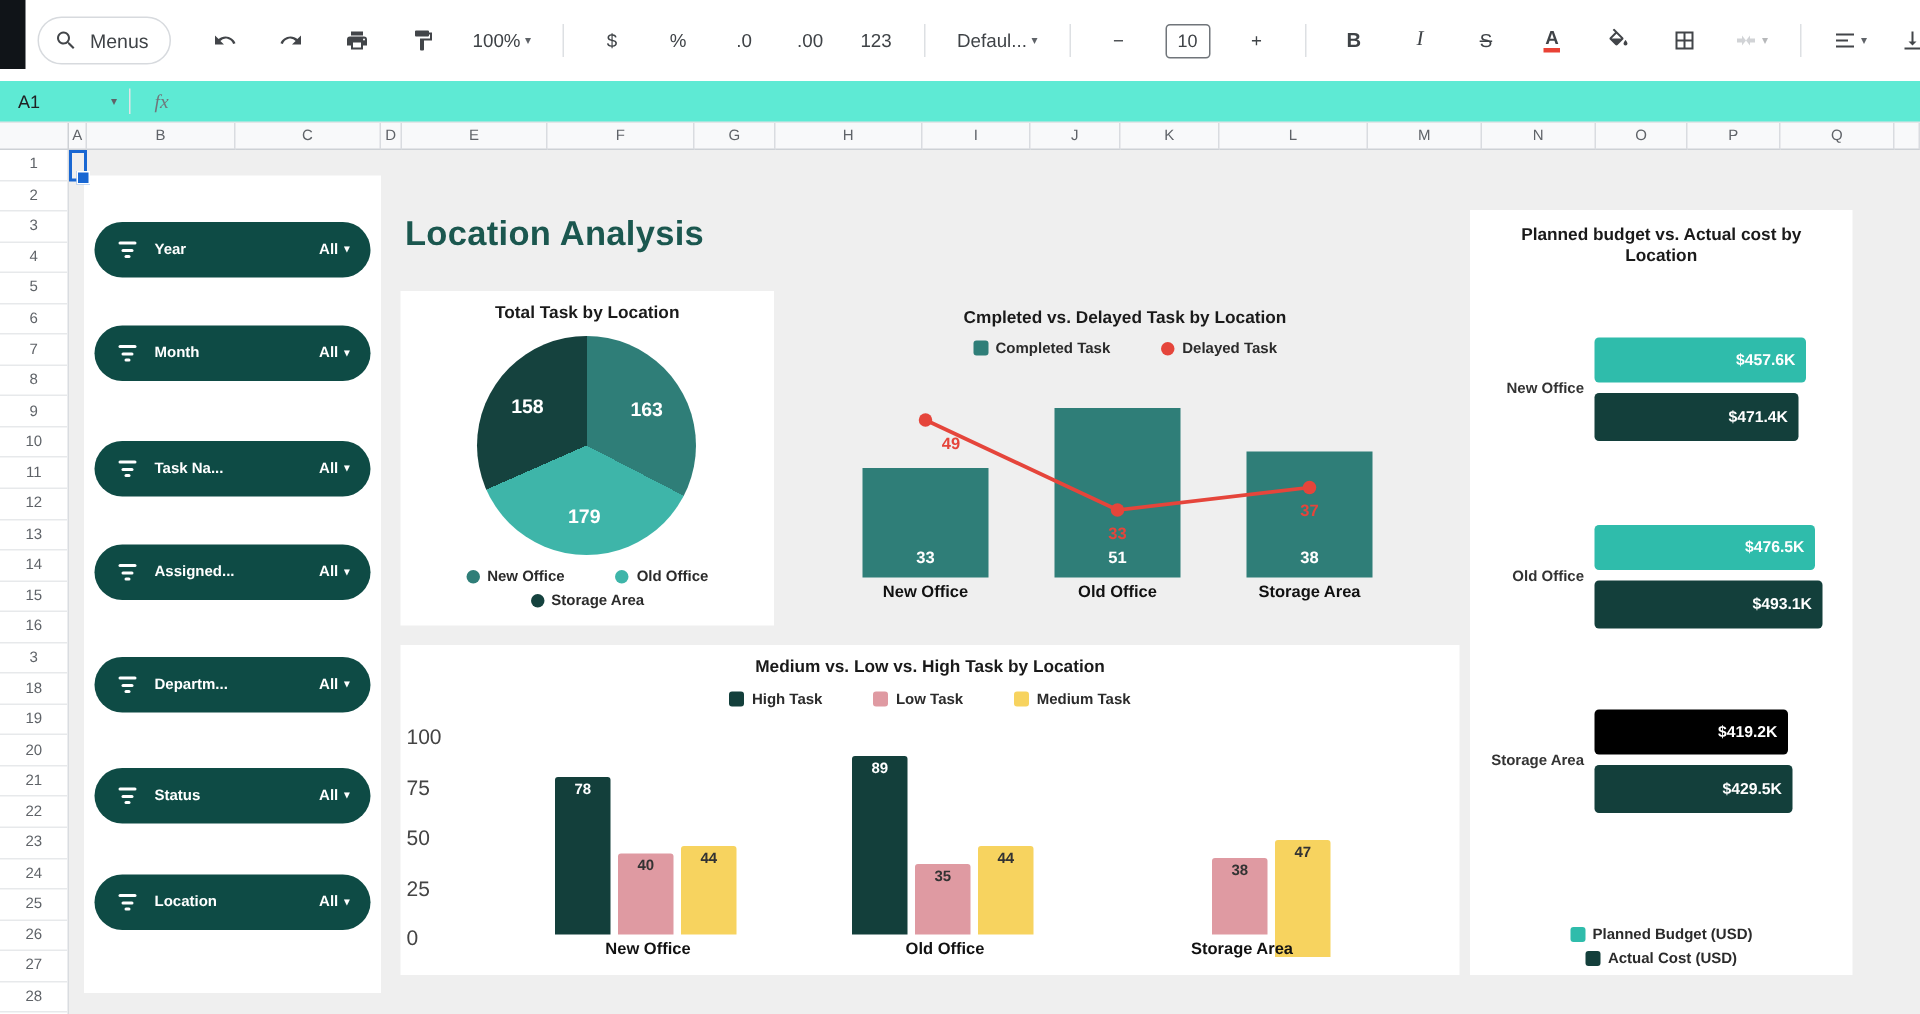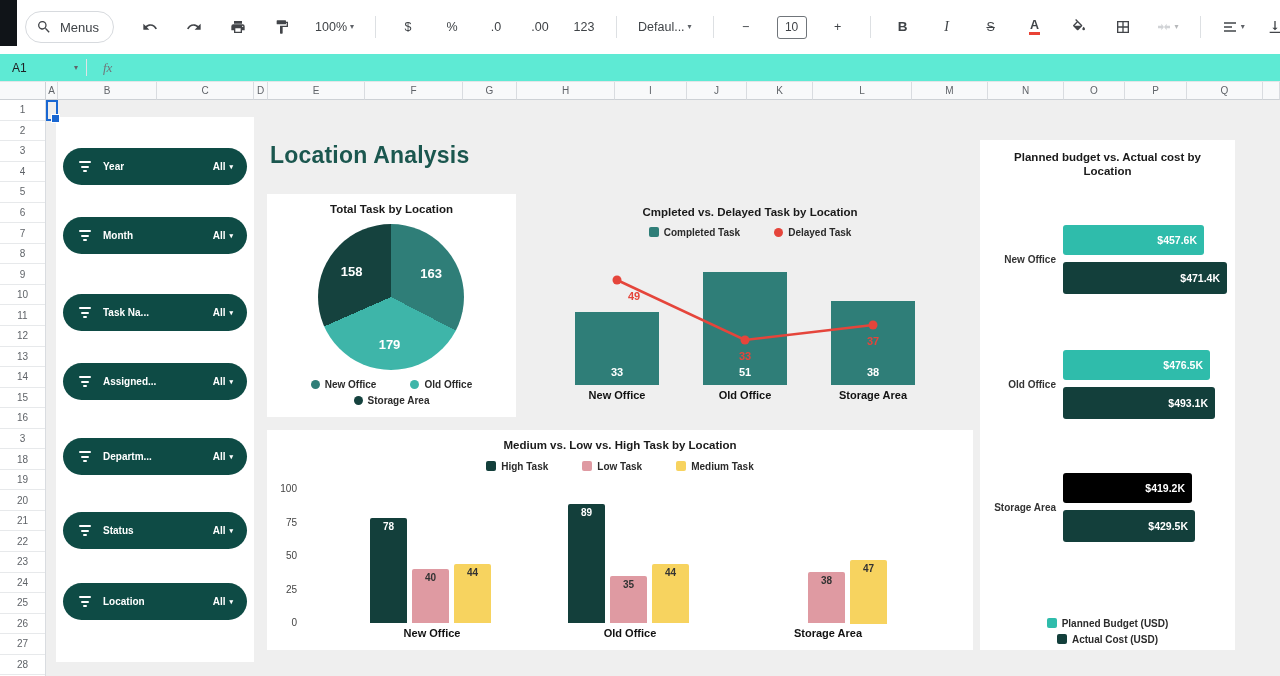--- a/index.html
+++ b/index.html
@@ -73,21 +73,21 @@
   .pie-label{position:absolute;transform:translate(-50%,-50%);color:#fff;font-size:13px;font-weight:700;z-index:2}
 
   #combo-card{position:absolute;left:484px;top:100px;width:440px;height:210px}
   #combo-legend{top:26px}
   .cbar{position:absolute}
   .cbar-label{position:absolute;width:100%;text-align:center;bottom:7px;color:#fff;font-size:11px;font-weight:700}
   .cat-label{position:absolute;transform:translateX(-50%);font-size:11px;font-weight:700;color:#111;white-space:nowrap}
   .line-label{position:absolute;transform:translateX(-50%);color:#e5453b;font-size:11px;font-weight:700;z-index:3}
 
   #grouped-card{left:221px;top:330px;width:706px;height:220px}
-  .ytick{position:absolute;width:26px;text-align:right;font-size:10px;color:#444}
+  .ytick{position:absolute;width:26px;font-size:14px;color:#444}
   .gbar{position:absolute;border-radius:2px 2px 0 0}
   .gbar-label{position:absolute;width:100%;text-align:center;top:3px;font-size:10px;font-weight:700}
 
   #budget-card{left:934px;top:40px;width:255px;height:510px}
   #budget-title{margin:10px auto 0;width:216px;text-align:center;font-size:11.5px;font-weight:700;color:#1a1a1a;line-height:1.25}
   .brow-label{position:absolute;width:76px;text-align:right;font-size:10px;font-weight:700;color:#333}
   .bbar{position:absolute;left:83px;border-radius:3px;display:flex;align-items:center;justify-content:flex-end;
         padding-right:7px;box-sizing:border-box;color:#fff;font-size:10.5px;font-weight:700}
 </style>
 </head>
@@ -512,33 +512,33 @@
         <div class="gbar" style="left: 343px; top: 146px; width: 37px; height: 47px; background: rgb(223, 154, 162);">
           <div class="gbar-label" style="color: rgb(51, 51, 51);">35</div>
         </div>
         <div class="gbar" style="left: 385px; top: 134px; width: 37px; height: 59px; background: rgb(247, 211, 95);">
           <div class="gbar-label" style="color: rgb(51, 51, 51);">44</div>
         </div>
         <div class="cat-label" style="left: 363px; top: 197px;">Old Office</div>
         <div class="gbar" style="left: 541px; top: 142px; width: 37px; height: 51px; background: rgb(223, 154, 162);">
           <div class="gbar-label" style="color: rgb(51, 51, 51);">38</div>
         </div>
-        <div class="gbar" style="left: 583px; top: 130px; width: 37px; height: 64px; background: rgb(247, 211, 95);">
+        <div class="gbar" style="left: 583px; top: 130px; width: 37px; height: 78px; background: rgb(247, 211, 95);">
           <div class="gbar-label" style="color: rgb(51, 51, 51);">47</div>
         </div>
         <div class="cat-label" style="left: 561px; top: 197px;">Storage Area</div>
       </div>
 
     <div id="budget-card" class="card">
       <div id="budget-title">Planned budget vs. Actual cost by Location</div>
     <div class="brow-label" style="top: 114px; left: 0px;">New Office</div>
         <div class="bbar" style="top: 85px; height: 30px; width: 141px; background: rgb(47, 188, 171);">
           <span>$457.6K</span>
         </div>
-        <div class="bbar" style="top: 122px; height: 32px; width: 164px; background: rgb(19, 63, 59);">
+        <div class="bbar" style="top: 122px; height: 32px; width: 136px; background: rgb(19, 63, 59);">
           <span>$471.4K</span>
         </div>
         <div class="brow-label" style="top: 239px; left: 0px;">Old Office</div>
         <div class="bbar" style="top: 210px; height: 30px; width: 147px; background: rgb(47, 188, 171);">
           <span>$476.5K</span>
         </div>
         <div class="bbar" style="top: 247px; height: 32px; width: 152px; background: rgb(19, 63, 59);">
           <span>$493.1K</span>
         </div>
         <div class="brow-label" style="top: 362px; left: 0px;">Storage Area</div>

